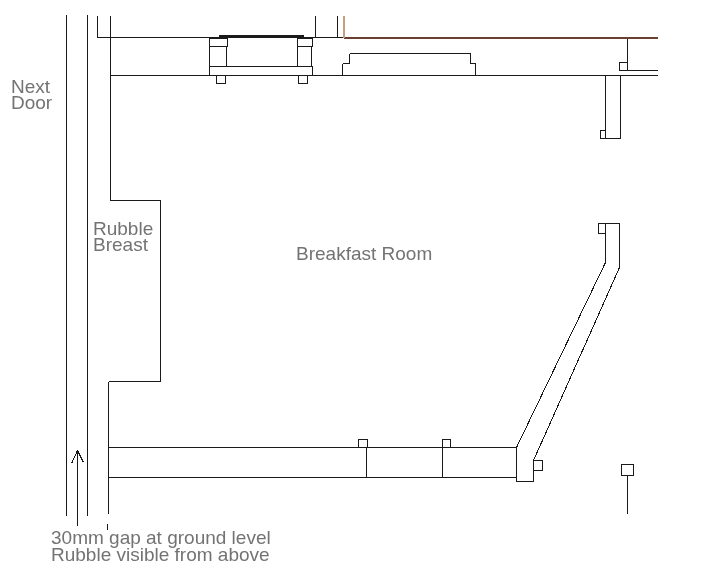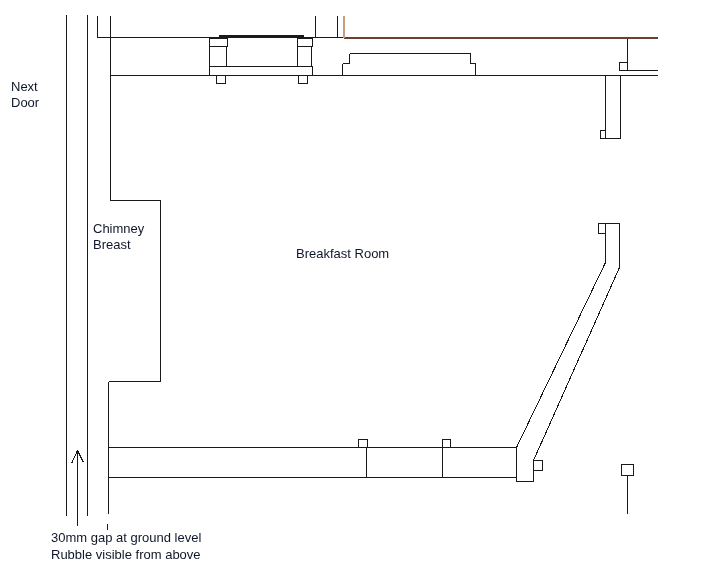--- a/index.html
+++ b/index.html
@@ -6,23 +6,23 @@
   .canvas{
     position:relative;
     width:720px;height:576px;
     background:#ffffff;
     overflow:hidden;
     font-family:"Liberation Sans", sans-serif;
   }
   .canvas svg{position:absolute;left:0;top:0;shape-rendering:crispEdges;}
   .label{
     position:absolute;
-    font-size:13px;
+    font-size:19px;
     line-height:16px;
-    color:#0f172a;
+    color:#737373;
     white-space:pre-line;
   }
 </style>
 </head>
 <body>
 
 <div class="canvas">
   <svg id="plan" width="720" height="576" viewBox="0 0 720 576">
       <line x1="66.5" y1="14.5" x2="66.5" y2="515.5" stroke="#1a1a1a" stroke-width="1"></line>
       <line x1="87.5" y1="14.5" x2="87.5" y2="515.5" stroke="#1a1a1a" stroke-width="1"></line>
@@ -82,20 +82,20 @@
       <rect x="598.5" y="223.5" width="7" height="10" fill="none" stroke="#1a1a1a" stroke-width="1"></rect>
       <rect x="533.5" y="460.5" width="9" height="10" fill="none" stroke="#1a1a1a" stroke-width="1"></rect>
       <rect x="358.5" y="439.5" width="9" height="8" fill="none" stroke="#1a1a1a" stroke-width="1"></rect>
       <rect x="442.5" y="439.5" width="8" height="8" fill="none" stroke="#1a1a1a" stroke-width="1"></rect>
       <rect x="621.5" y="464.5" width="12" height="11" fill="none" stroke="#1a1a1a" stroke-width="1"></rect>
     </svg>
 
   <div class="label" style="left: 11px; top: 79px;">Next
 Door</div>
 
-  <div class="label" style="left: 93px; top: 221px;">Chimney
+  <div class="label" style="left: 93px; top: 221px;">Rubble
 Breast</div>
 
   <div class="label" style="left: 296px; top: 246px;">Breakfast Room</div>
 
   <div class="label" style="left: 51px; top: 529px; line-height: 17px;">30mm gap at ground level
 Rubble visible from above</div>
 </div>
 
 </body></html>

